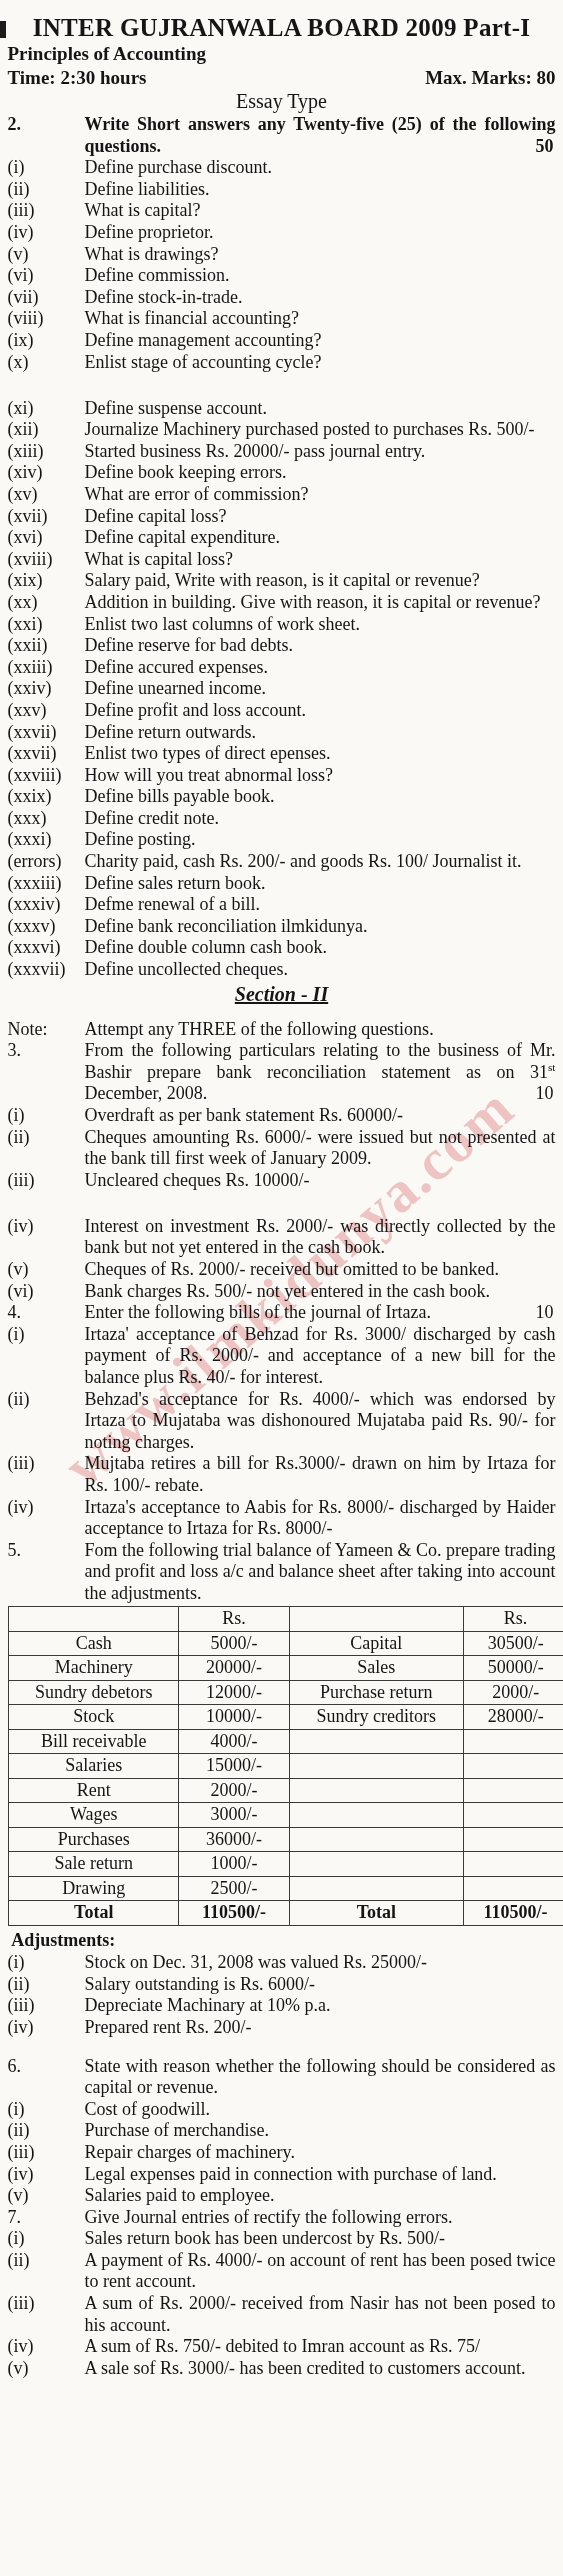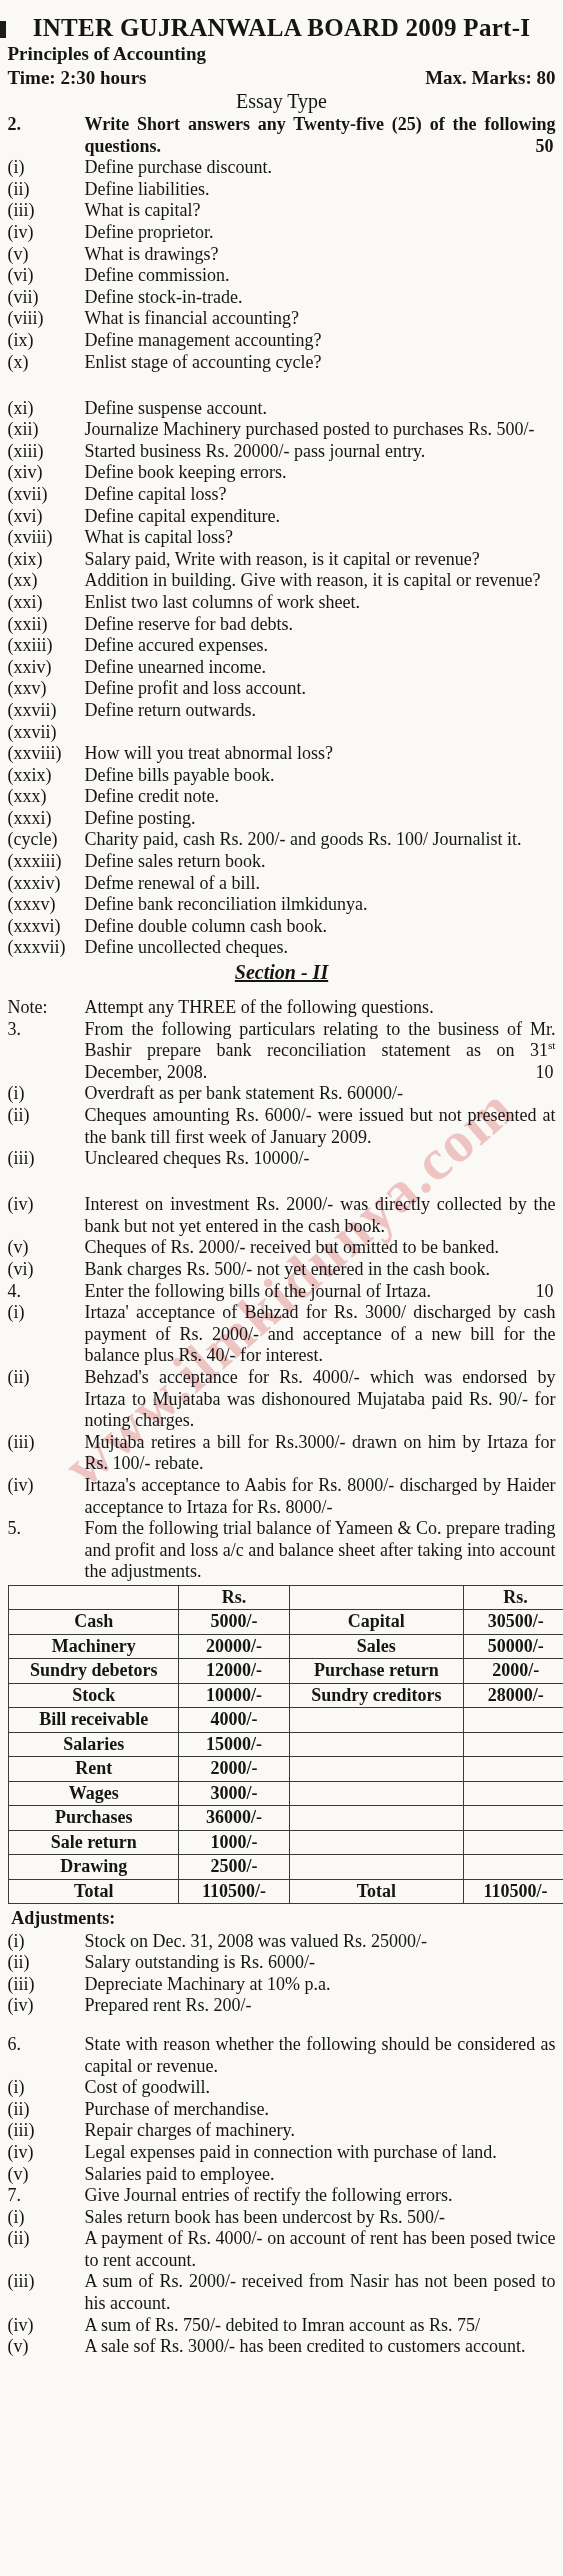--- a/index.html
+++ b/index.html
@@ -26,21 +26,21 @@
   .marks-bold{font-weight:bold;}
   .spacer{height:24.4px;}
   .spacer-sm{height:17px;}
   sup{font-size:11.3px;line-height:0;vertical-align:super;}
   
   .section-head{text-align:center;font-weight:bold;font-style:italic;font-size:20px;line-height:26px;}
   .section-head span{text-decoration:underline;}
   .note .qnum,.note .qtext{margin-top:12px;}
   
   table.tb{border-collapse:collapse;width:548px;margin:1.9px 0 1.9px 0.9px;table-layout:fixed;}
-  table.tb td,table.tb th{border:1.6px solid #3a3a3a;text-align:center;font-weight:bold;
+  table.tb td,table.tb th{border:1.6px solid #3a3a3a;text-align:center;font-weight:normal;
     font-size:18px;height:23.5px;padding:0 1.9px;overflow:hidden;}
   table.tb .c0{width:165px;} table.tb .c1{width:106px;} table.tb .c2{width:169px;} table.tb .c3{width:100px;}
   table.tb tr.total td{font-weight:bold;}
   .adj-head{font-weight:bold;margin-left:3.8px;line-height:24.4px;}
   
   .watermark{
     position:absolute;left:73px;top:1464px;width:657px;
     transform:rotate(-41deg);transform-origin:0 50%;
     font-size:58px;font-weight:bold;letter-spacing:1.9px;
     color:#e59a9a;opacity:.55;pointer-events:none;white-space:nowrap;
@@ -121,20 +121,24 @@
   </div>
       <div class="qrow">
     <span class="qnum">(xiii)</span>
     <span class="qtext">Started business Rs. 20000/- pass journal entry.</span>
   </div>
       <div class="qrow">
     <span class="qnum">(xiv)</span>
     <span class="qtext">Define book keeping errors.</span>
   </div>
       <div class="qrow">
+    <span class="qnum">(xv)</span>
+    <span class="qtext">What are error of commission?</span>
+  </div>
+      <div class="qrow">
     <span class="qnum">(xvii)</span>
     <span class="qtext">Define capital loss?</span>
   </div>
       <div class="qrow">
     <span class="qnum">(xvi)</span>
     <span class="qtext">Define capital expenditure.</span>
   </div>
       <div class="qrow">
     <span class="qnum">(xviii)</span>
     <span class="qtext">What is capital loss?</span>
@@ -166,39 +170,40 @@
       <div class="qrow">
     <span class="qnum">(xxv)</span>
     <span class="qtext">Define profit and loss account.</span>
   </div>
       <div class="qrow">
     <span class="qnum">(xxvii)</span>
     <span class="qtext">Define return outwards.</span>
   </div>
       <div class="qrow">
     <span class="qnum">(xxvii)</span>
+    <span class="qtext">Enlist two types of direct epenses.</span>
   </div>
       <div class="qrow">
     <span class="qnum">(xxviii)</span>
     <span class="qtext">How will you treat abnormal loss?</span>
   </div>
       <div class="qrow">
     <span class="qnum">(xxix)</span>
     <span class="qtext">Define bills payable book.</span>
   </div>
       <div class="qrow">
     <span class="qnum">(xxx)</span>
     <span class="qtext">Define credit note.</span>
   </div>
       <div class="qrow">
     <span class="qnum">(xxxi)</span>
     <span class="qtext">Define posting.</span>
   </div>
       <div class="qrow">
-    <span class="qnum">(cycle)</span>
+    <span class="qnum">(errors)</span>
     <span class="qtext">Charity paid, cash Rs. 200/- and goods Rs. 100/ Journalist it.</span>
   </div>
       <div class="qrow">
     <span class="qnum">(xxxiii)</span>
     <span class="qtext">Define sales return book.</span>
   </div>
       <div class="qrow">
     <span class="qnum">(xxxiv)</span>
     <span class="qtext">Defme renewal of a bill.</span>
   </div>

